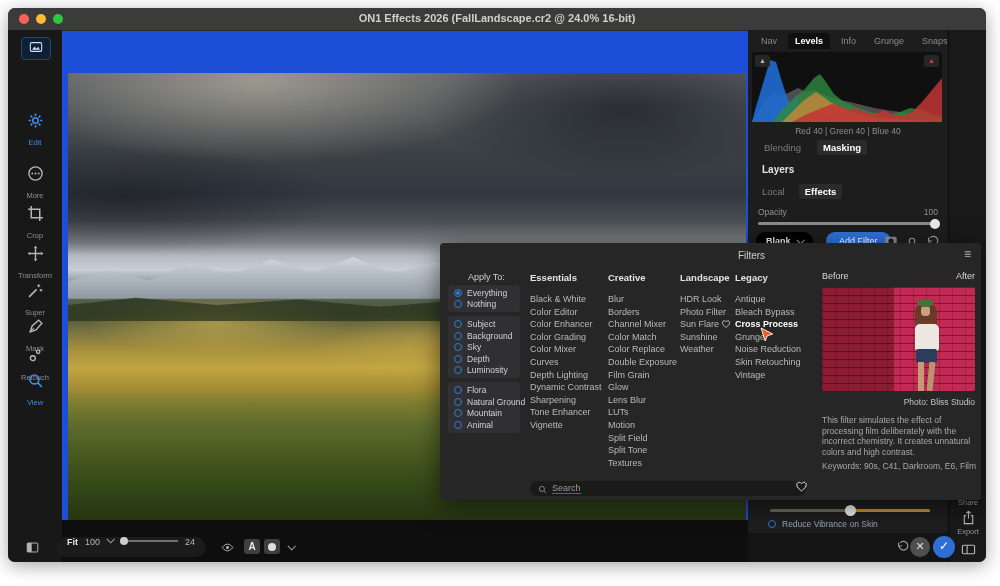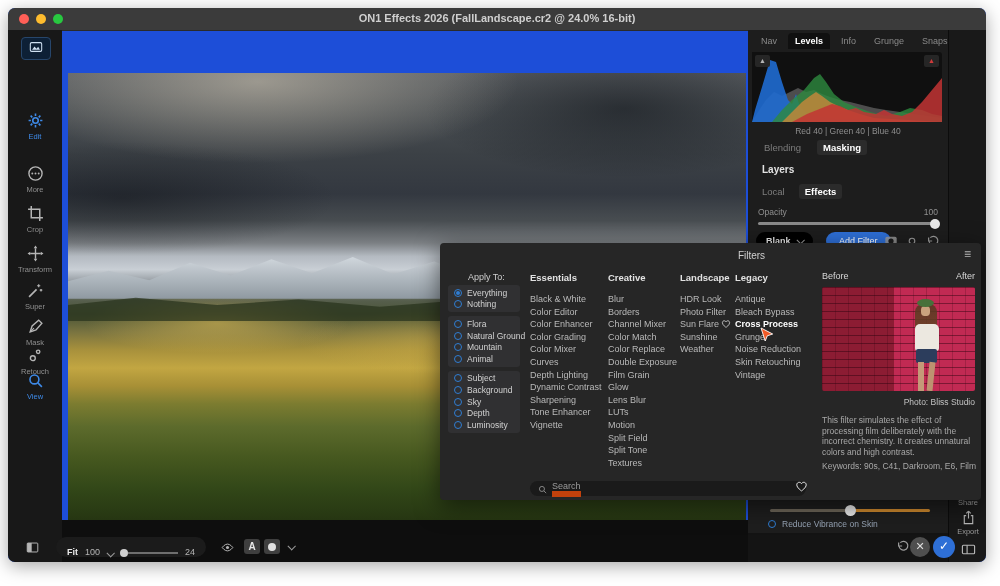--- a/index.html
+++ b/index.html
@@ -11,21 +11,21 @@
   .tl{width:10px;height:10px;border-radius:50%;display:inline-block;}
   .tl.red{background:#ff5f57;}.tl.yellow{background:#febc2e;}.tl.green{background:#28c840;}
   .title{position:absolute;left:0;top:4px;width:100%;text-align:center;font-size:11px;font-weight:bold;color:#cfcfcf;}
   
   .sidebar{position:absolute;left:0;top:22px;width:54px;bottom:0;background:#181818;}
   .browse-btn{position:absolute;left:13px;top:7px;width:28px;height:21px;background:#0d2036;border:1px solid #27466b;border-radius:4px;color:#cfe0f2;display:flex;align-items:center;justify-content:center;}
   .browse-btn svg{width:14px;height:14px;}
   .tool{position:absolute;width:54px;text-align:center;color:#b5b5b5;cursor:default;}
   .tool .ticon{display:block;margin:0 auto;width:17px;height:17px;}
   .tool .ticon svg{width:17px;height:17px;}
-  .tool .tlabel{display:block;font-size:7.5px;color:#8f8f8f;margin-top:3px;}
+  .tool .tlabel{display:block;font-size:7.5px;color:#8f8f8f;margin-top:9px;}
   .tool.active{color:#3e8ae8;}
   .tool.active .tlabel{color:#3e8ae8;}
   
   .photo{position:absolute;left:60px;top:65px;width:678px;height:447px;background:
     radial-gradient(55% 26% at 28% 2%, rgba(214,204,184,.55), rgba(214,204,184,0) 70%),
     radial-gradient(42% 22% at 82% 8%, rgba(8,12,18,.5), rgba(8,12,18,0) 70%),
     radial-gradient(45% 18% at 8% 28%, rgba(12,15,20,.45), rgba(12,15,20,0) 70%),
     radial-gradient(26% 9% at 22% 56%, rgba(236,198,88,.5), rgba(236,198,88,0) 75%),
     radial-gradient(32% 10% at 58% 60%, rgba(224,188,78,.42), rgba(224,188,78,0) 75%),
     radial-gradient(22% 9% at 86% 57%, rgba(200,170,70,.32), rgba(200,170,70,0) 75%),
@@ -98,40 +98,40 @@
   .pv-top{position:absolute;left:60.5%;top:36%;width:24px;height:27px;background:#ece8e0;border-radius:5px 5px 3px 3px;}
   .pv-shorts{position:absolute;left:61.5%;top:60%;width:21px;height:14px;background:#2c3d5c;border-radius:2px;}
   .pv-leg1{position:absolute;left:63%;top:72%;width:6px;height:29px;background:#c49a78;}
   .pv-leg2{position:absolute;left:69.5%;top:72%;width:6px;height:29px;background:#bd9270;transform:rotate(6deg);}
   .pv-credit{position:absolute;left:382px;top:154px;width:153px;text-align:right;font-size:8.5px;color:#c2c2c2;}
   .pv-desc{position:absolute;left:382px;top:172px;width:155px;font-size:8.5px;line-height:10.5px;color:#a8a8a8;}
   .pv-keys{position:absolute;left:382px;top:218px;width:155px;font-size:8.5px;color:#a8a8a8;}
   
   .searchbar{position:absolute;left:90px;top:238px;width:260px;height:15px;background:#1a1a1a;border-radius:8px;display:flex;align-items:center;gap:5px;padding:0 8px;color:#8f8f8f;}
   .searchbar svg{width:9px;height:9px;}
-  .search-text{font-size:9px;color:#9a9a9a;border-bottom:6px solid #c2410c;line-height:10px;}
+  .search-text{font-size:9px;color:#9a9a9a;border-bottom:1px solid #c2410c;line-height:10px;}
   .fp-heart{position:absolute;left:355px;top:236px;color:#e8e8e8;}
   .fp-heart svg{width:13px;height:13px;}
   
   .filtersettings{position:absolute;left:740px;top:492px;width:200px;height:33px;background:#1e1e1e;}
   .fs-slider{position:absolute;left:22px;top:9px;width:160px;height:3px;border-radius:2px;background:linear-gradient(90deg,#6e6659 0 50%,#d08a2e 50%);}
   .fs-knob{position:absolute;left:50%;top:-4px;width:11px;height:11px;margin-left:-5px;background:#ececec;border-radius:50%;}
   .fs-row{position:absolute;left:20px;top:19px;display:flex;align-items:center;gap:6px;}
   .fs-label{font-size:8.5px;color:#96a3b4;}
   
   .confirmbar{position:absolute;left:740px;top:525px;width:200px;height:29px;background:#141414;}
   .undo-btn{position:absolute;left:148px;top:6px;color:#9a9a9a;}
   .undo-btn svg{width:14px;height:14px;}
   .xcircle{position:absolute;left:162px;top:4px;width:20px;height:20px;border-radius:50%;background:#4f4f4f;color:#dedede;text-align:center;line-height:19px;font-size:11px;}
   .checkcircle{position:absolute;left:185px;top:3px;width:22px;height:22px;border-radius:50%;background:#2e6fd6;color:#fff;text-align:center;line-height:21px;font-size:12px;}
   
   .bottombar{position:absolute;left:54px;top:512px;width:886px;height:42px;background:#0e0e0e;}
   .bb-panel{position:absolute;left:-37px;top:20px;color:#b5b5b5;}
   .bb-panel svg{width:15px;height:13px;}
-  .fitpill{position:absolute;left:-6px;top:17px;width:150px;height:20px;background:#1b1b1b;border-radius:10px;display:flex;align-items:flex-end;gap:7px;padding:0 11px;box-sizing:border-box;}
+  .fitpill{position:absolute;left:-6px;top:17px;width:150px;height:20px;background:#1b1b1b;border-radius:10px;display:flex;align-items:flex-start;gap:7px;padding:0 11px;box-sizing:border-box;}
   .fit-label{font-size:9px;font-weight:bold;color:#e8e8e8;}
   .fit-val{font-size:9px;color:#b5b5b5;}
   .bb-slider{display:flex;align-items:center;flex:1;}
   .bb-knob{width:8px;height:8px;border-radius:50%;background:#cfcfcf;flex:0 0 auto;}
   .bb-line{height:2px;background:#6f6f6f;flex:1;}
   .bb-readout{font-size:9px;color:#b5b5b5;}
   .bb-eye{position:absolute;left:158px;top:20px;color:#b5b5b5;}
   .bb-eye svg{width:15px;height:13px;}
   .bb-abox{position:absolute;left:182px;top:19px;width:16px;height:15px;background:#3f3f3f;border-radius:3px;color:#e8e8e8;font-size:10px;font-weight:bold;text-align:center;line-height:15px;}
   .bb-cbox{position:absolute;left:202px;top:19px;width:16px;height:15px;background:#3f3f3f;border-radius:3px;display:flex;align-items:center;justify-content:center;}
@@ -369,55 +369,55 @@
             <span>Everything</span>
           </div>
           <div class="at-row">
             <span class="radio"></span>
             <span>Nothing</span>
           </div>
         </div>
         <div class="at-group">
           <div class="at-row">
             <span class="radio"></span>
+            <span>Subject</span>
+          </div>
+          <div class="at-row">
+            <span class="radio"></span>
+            <span>Background</span>
+          </div>
+          <div class="at-row">
+            <span class="radio"></span>
+            <span>Sky</span>
+          </div>
+          <div class="at-row">
+            <span class="radio"></span>
+            <span>Depth</span>
+          </div>
+          <div class="at-row">
+            <span class="radio"></span>
+            <span>Luminosity</span>
+          </div>
+        </div>
+        <div class="at-group">
+          <div class="at-row">
+            <span class="radio"></span>
             <span>Flora</span>
           </div>
           <div class="at-row">
             <span class="radio"></span>
             <span>Natural Ground</span>
           </div>
           <div class="at-row">
             <span class="radio"></span>
             <span>Mountain</span>
           </div>
           <div class="at-row">
             <span class="radio"></span>
             <span>Animal</span>
-          </div>
-        </div>
-        <div class="at-group">
-          <div class="at-row">
-            <span class="radio"></span>
-            <span>Subject</span>
-          </div>
-          <div class="at-row">
-            <span class="radio"></span>
-            <span>Background</span>
-          </div>
-          <div class="at-row">
-            <span class="radio"></span>
-            <span>Sky</span>
-          </div>
-          <div class="at-row">
-            <span class="radio"></span>
-            <span>Depth</span>
-          </div>
-          <div class="at-row">
-            <span class="radio"></span>
-            <span>Luminosity</span>
           </div>
         </div>
       </div>
     <div id="categories">
         <div class="cat-col cat-0">
           <h4>Essentials</h4>
           <div class="cat-items">
             <div class="fp-item">Black &amp; White</div>
             <div class="fp-item">Color Editor</div>
             <div class="fp-item">Color Enhancer</div>

